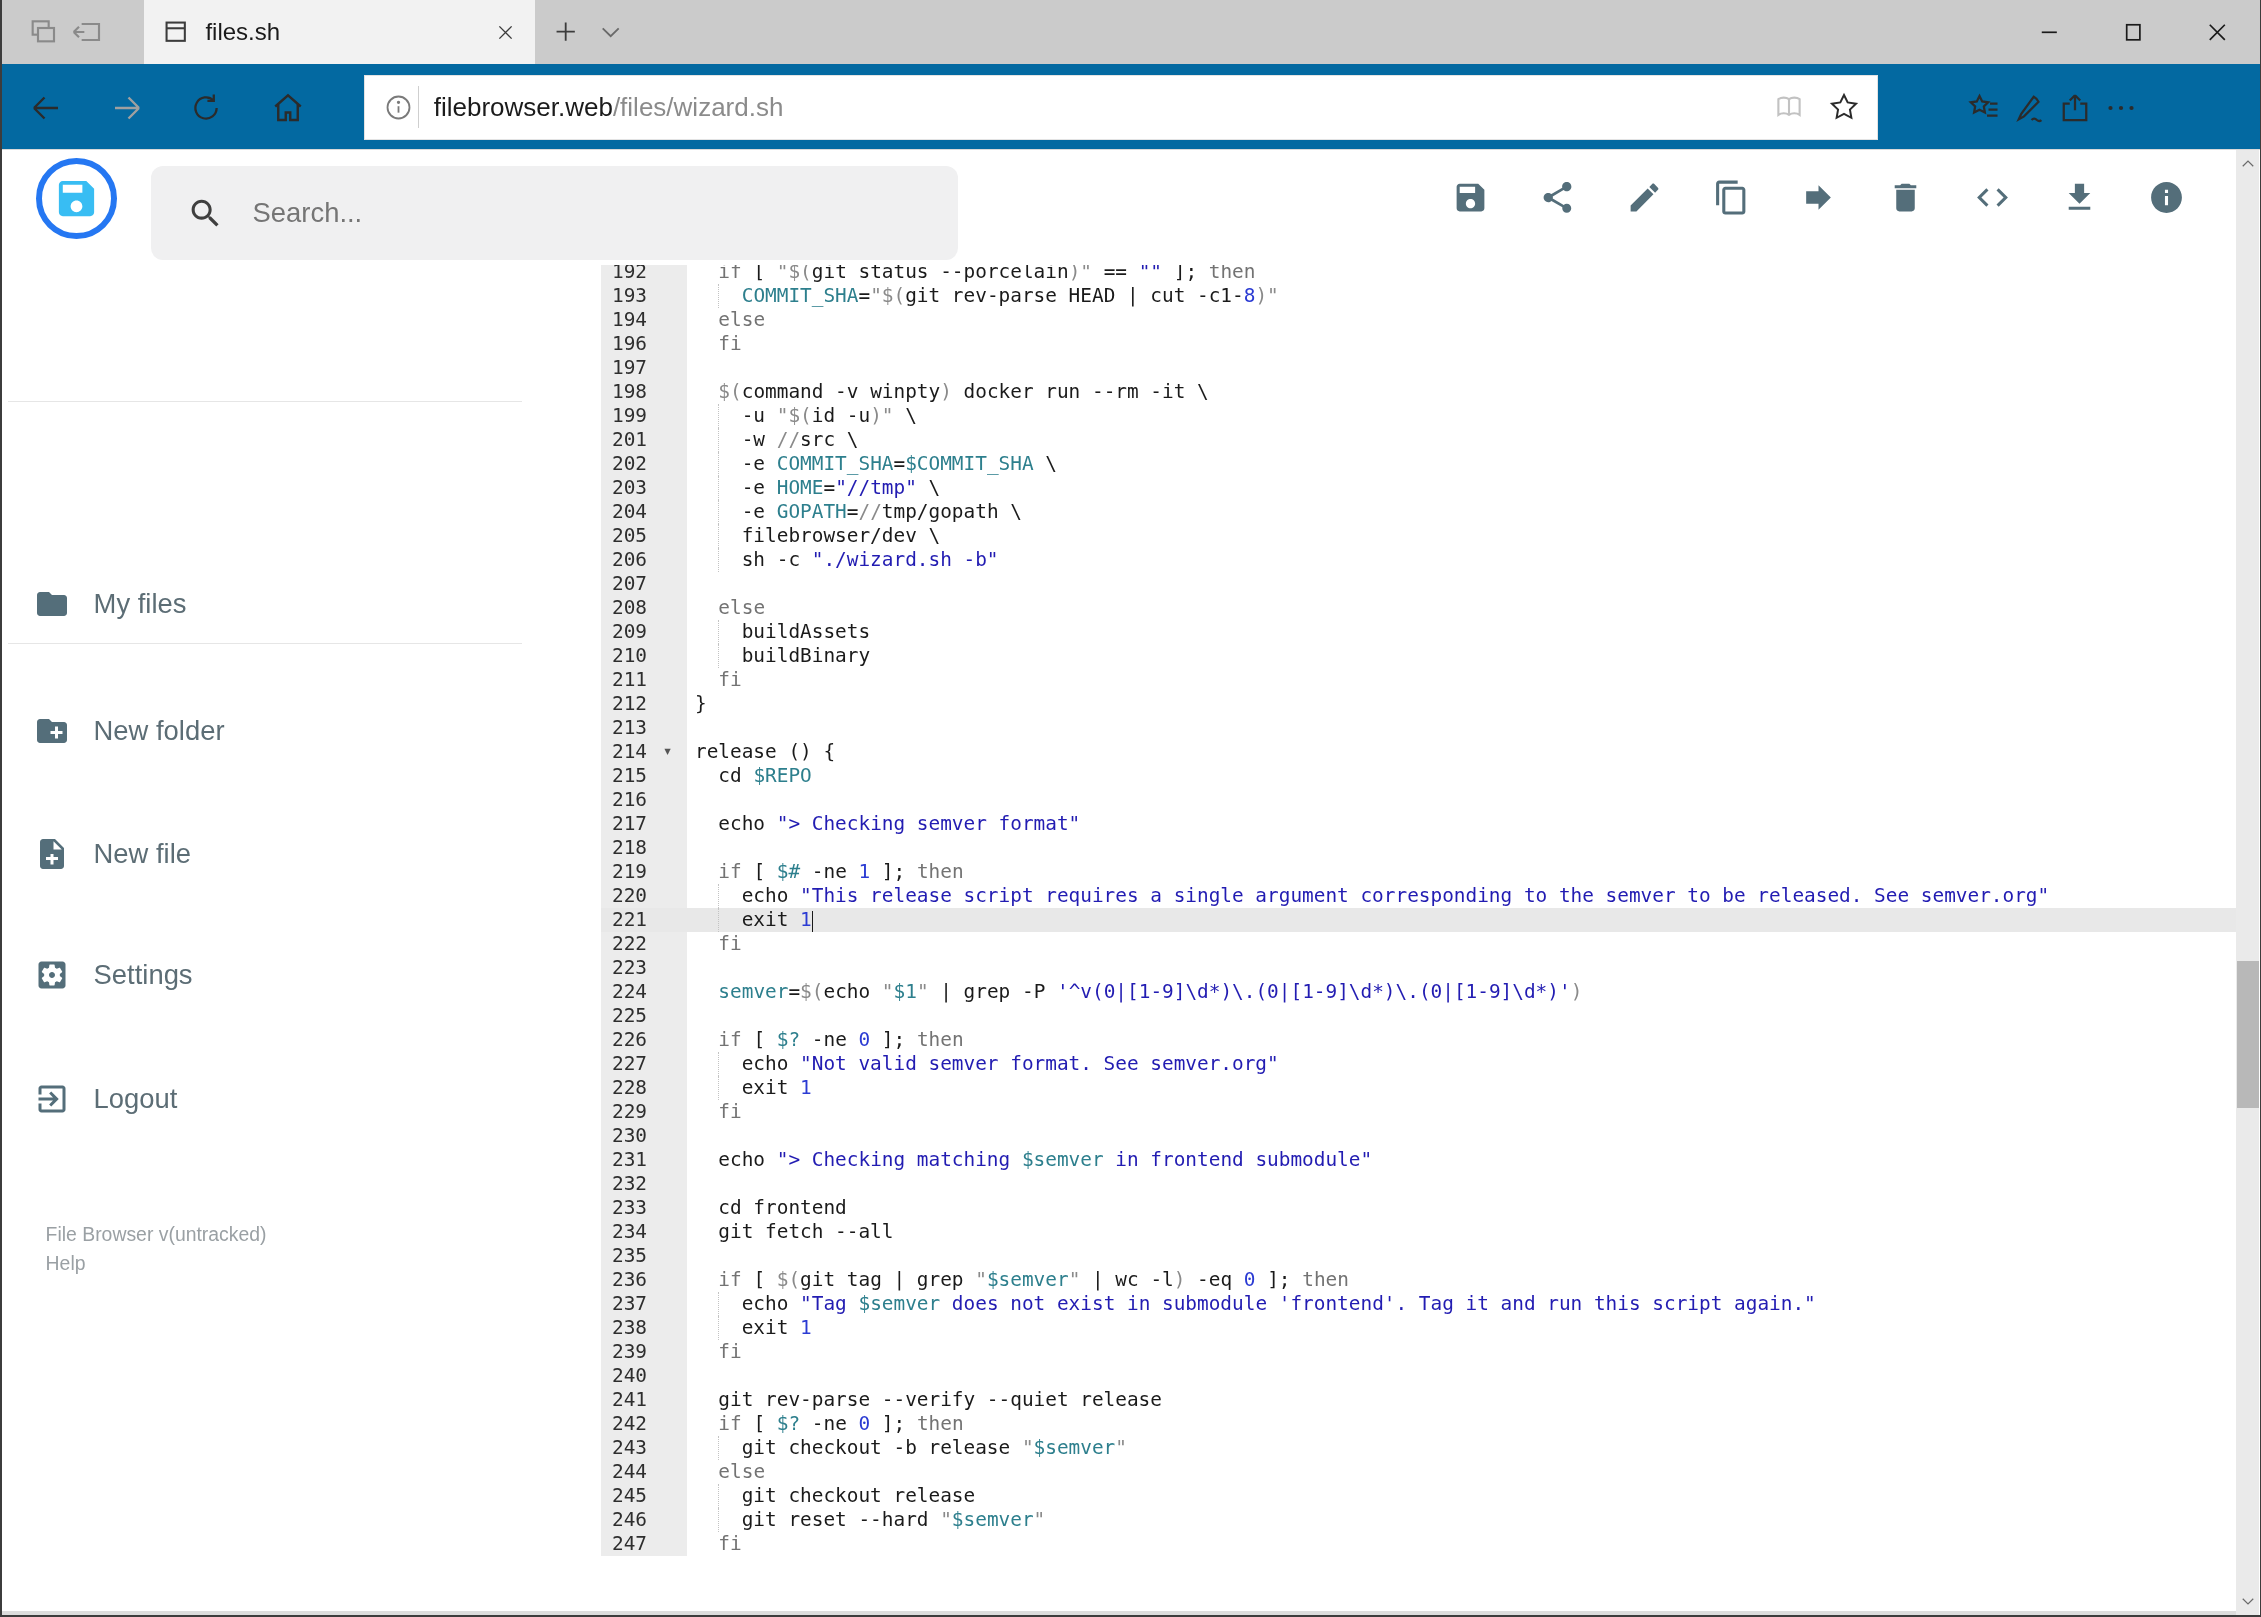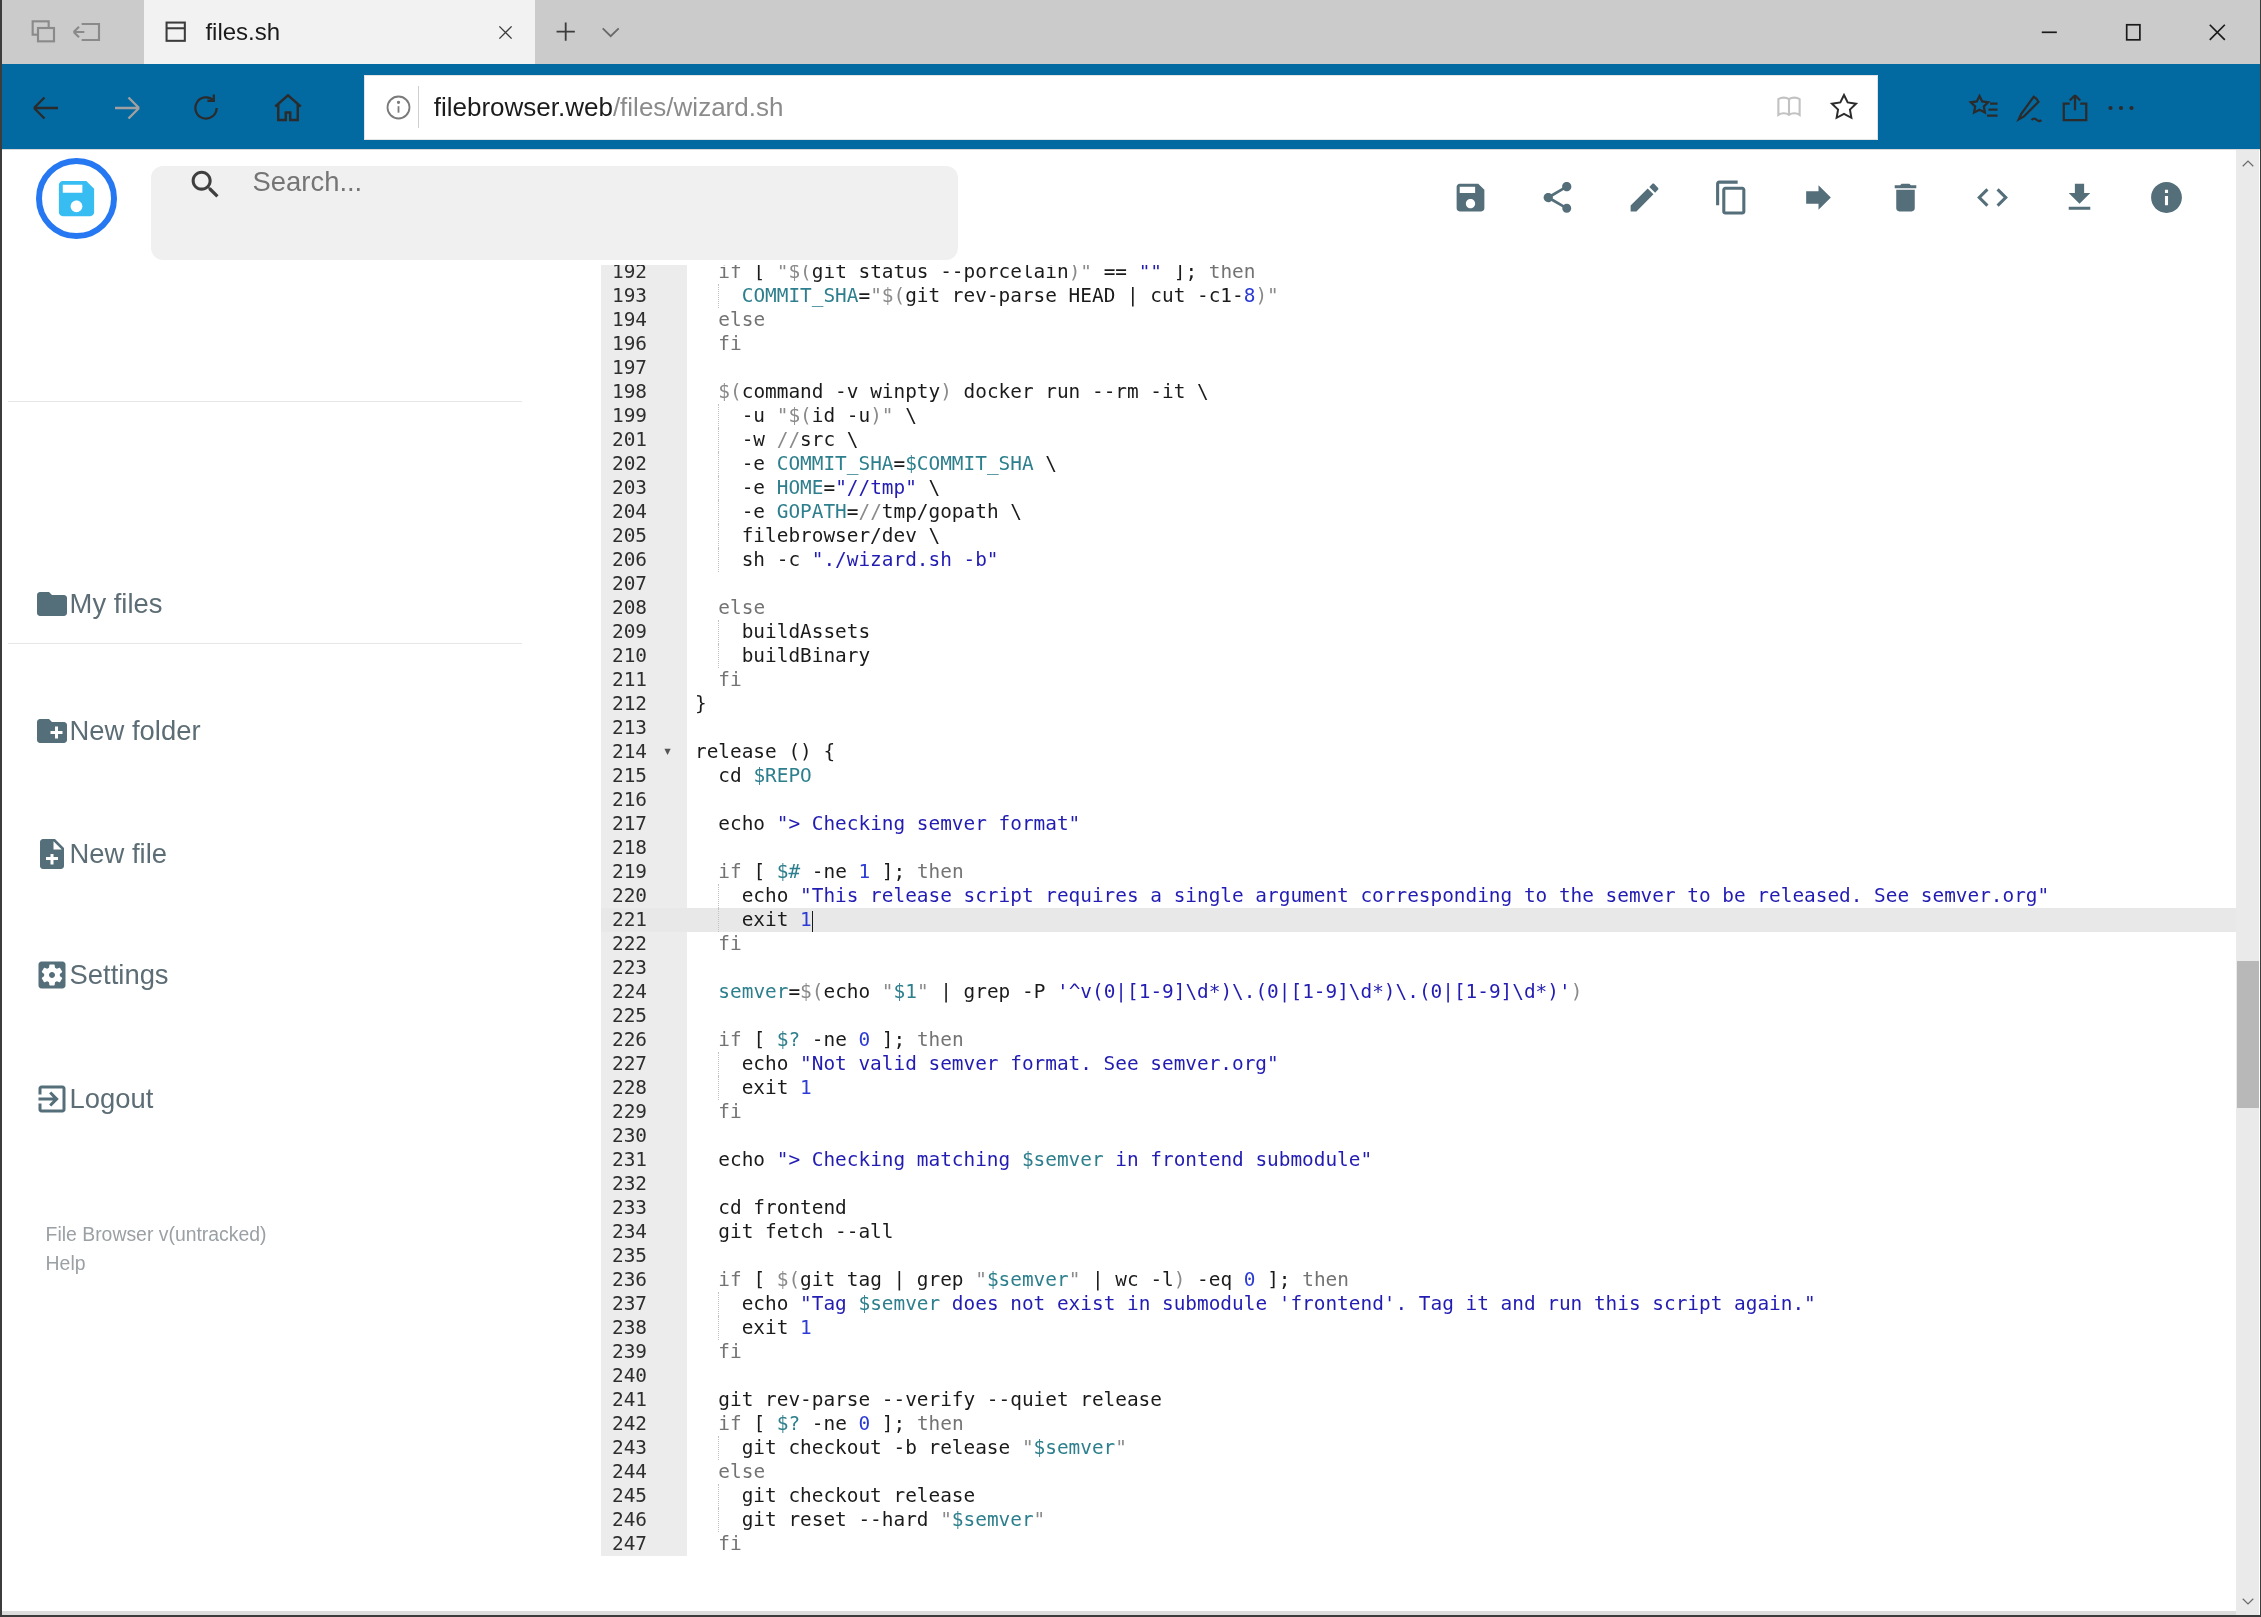--- a/index.html
+++ b/index.html
@@ -31,30 +31,30 @@
   #url-divider{width:0.8px;height:42px;background:#cfcfcf;margin:0 14.5px 0 4.8px}
   #url-host{font-size:26px;color:#1b1b1b;white-space:nowrap}
   #url-path{font-size:26px;color:#8b8b8b;white-space:nowrap}
 
   
   #appheader{left:1.6px;top:151px;width:2258px;height:114px;background:#fff}
   #logo{position:absolute;left:34px;top:6.5px;width:81px;height:81px;border-radius:50%;
         border:6.5px solid #2577f2;box-sizing:border-box;background:#fff;
         display:flex;align-items:center;justify-content:center}
   #searchbar{position:absolute;left:149px;top:15.3px;width:807px;height:94px;background:#f0f0f1;
-             border-radius:12px;display:flex;}
+             border-radius:12px;display:flex;align-items:center}
   #search-placeholder{font-size:27.4px;color:#757575;margin-left:29px}
   #toolbar{position:absolute;left:1450px;top:22.6px;height:48px;display:flex;gap:50px;align-items:center}
   .tool-btn{width:37px;height:37px;display:flex;align-items:center;justify-content:center;cursor:pointer}
 
   
   #sidebar{left:1.6px;top:265px;width:598px;height:1347px;background:#fff}
   .sb-item{position:absolute;left:0;width:565px;height:48px;display:flex;align-items:center;cursor:pointer}
   .sb-item .ic{margin-left:32px}
-  .sb-label{font-size:27.4px;color:#5c6d75;}
+  .sb-label{font-size:27.4px;color:#5c6d75;margin-left:24px}
   .sb-divider{position:absolute;left:6.5px;width:514px;height:0.8px;background:#e6e6e6}
   #sb-footer{position:absolute;left:44px;top:955px;font-size:19.4px;color:#9aa0a4;line-height:29px}
   #sb-help{cursor:pointer}
 
   
   #editor{left:601px;top:265px;width:1635px;height:1347px;background:#fff;overflow:hidden}
   #code-lines{position:absolute;left:0;top:-4.8px;width:1635px}
   .cm-row{display:flex;height:24px;line-height:24px;position:relative;
           font-family:"DejaVu Sans Mono",monospace;font-size:19.4px;white-space:pre}
   .cm-gutter{width:86px;background:#ececec;box-sizing:border-box;flex:0 0 86px;

